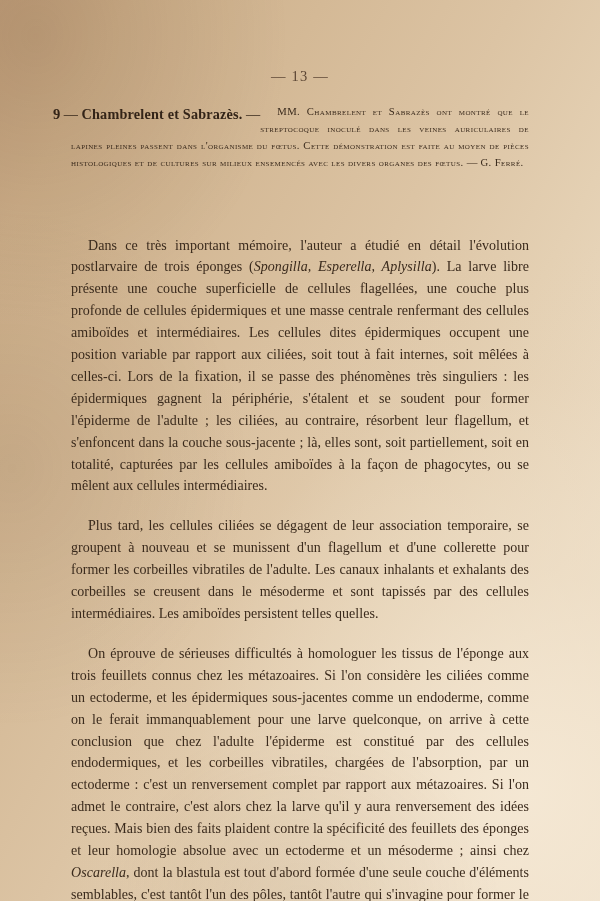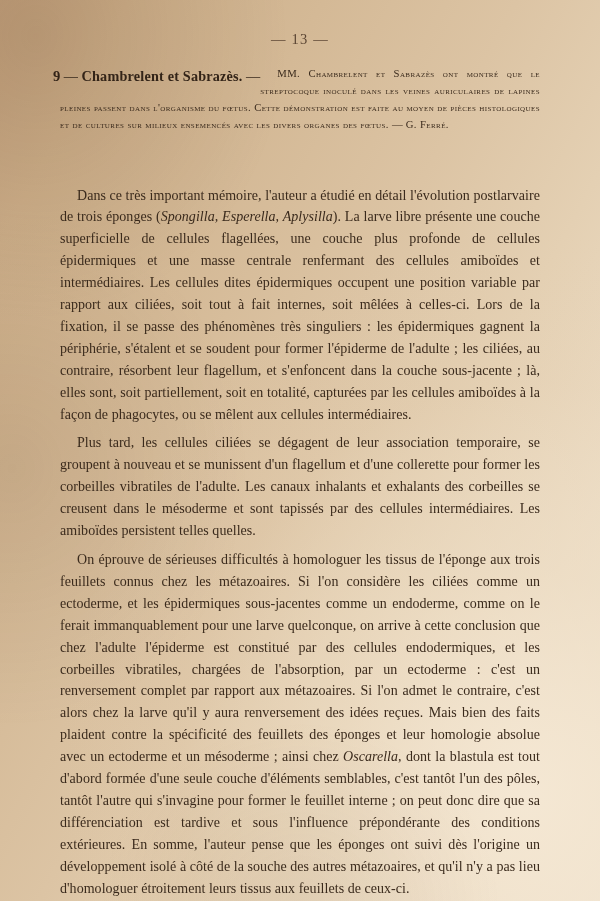--- a/index.html
+++ b/index.html
@@ -42,21 +42,21 @@
     padding: 0 53px 0 53px;
   }
 
   
   .folio {
     text-align: center;
     font-size: 14.5px;
     letter-spacing: 1.2px;
     color: #4a3venue;
     color: #4a3526;
-    padding-top: 31px;
+    padding-top: 68px;
     opacity: 0.88;
   }
 
   
   .entry { margin-top: 17px; }
   .entry-title {
     font-size: 14.2px;
     line-height: 1.53;
     text-align: right;
     text-indent: 0;
@@ -81,21 +81,21 @@
   
   .abstract {
     margin-top: 9px;
     font-size: 11.35px;
     line-height: 1.565;
     text-align: justify;
     color: #3a2a1c;
     letter-spacing: 0.04px;
   }
   .abstract p {
-    margin: 7px;
+    margin: 18px;
     text-indent: 17px;
     font-family: Liberation Serif, serif;
   }
   .abstract.lead { font-size: 10.7px; line-height: 1.60; }
   .abstract.main { margin-top: 10px; font-size: 14px; line-height: 1.565; }
 
   .sc {
     font-variant: small-caps;
     letter-spacing: 0.4px;
   }

